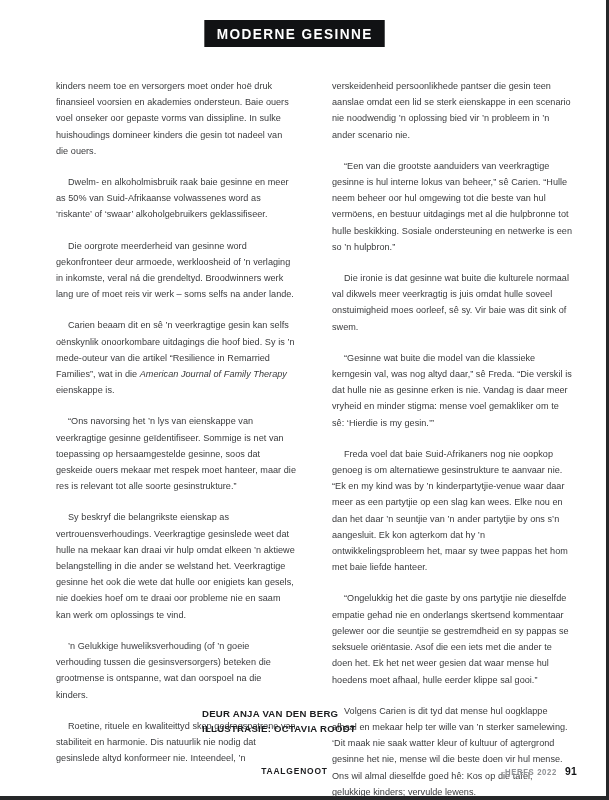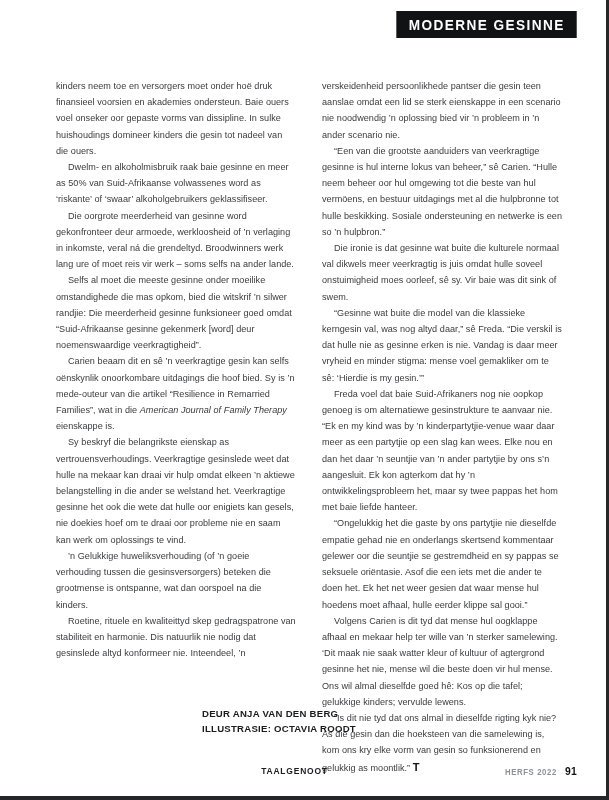--- a/index.html
+++ b/index.html
@@ -23,23 +23,23 @@
     height: 800px;
     background: #ffffff;
     box-sizing: border-box;
     border-right: 3px solid #262729;
     border-bottom: 4px solid #262729;
   }
   
   .masthead {
     position: absolute;
     left: 0;
-    top: 11px;
+    top: 20px;
     width: 589px;
-    text-align: right;
+    text-align: center;
   }
   .section-tag {
     display: inline-block;
     background: #111214;
     color: #ffffff;
     padding: 6px 14px 5px 14px;
     font-family: "Liberation Sans Narrow", "Liberation Sans", sans-serif;
     font-weight: bold;
     font-size: 15.5px;
     letter-spacing: 1.6px;
@@ -48,37 +48,38 @@
     transform-origin: center;
   }
   
   .columns {
     position: absolute;
     left: 56px;
     top: 78px;
     width: 505px;
     height: 620px;
     display: flex;
-    gap: 26px;
+    gap: 36px;
   }
   .col {
     width: 240px;
     flex: 0 0 240px;
   }
   .col p {
     margin: 0;
     font-size: 9.1px;
     line-height: 16.2px;
     color: #3a3b3d;
     text-align: left;
     letter-spacing: 0.02px;
     word-spacing: 0.1px;
   }
   .col p.indent {
     text-indent: 12px;
+    margin-top: 15px;
   }
   .col p em {
     font-style: italic;
   }
   .endmark {
     font-weight: bold;
     font-size: 11px;
     color: #111214;
     letter-spacing: 0;
   }
@@ -149,22 +150,22 @@
   <div class="masthead">
     <span class="section-tag">MODERNE GESINNE</span>
   </div>
 
   <div class="columns">
 
     <div class="col">
       <p>kinders neem toe en versorgers moet onder hoë druk finansieel voorsien en akademies ondersteun. Baie ouers voel onseker oor gepaste vorms van dissipline. In sulke huishoudings domineer kinders die gesin tot nadeel van die ouers.</p>
       <p class="indent">Dwelm- en alkoholmisbruik raak baie gesinne en meer as 50% van Suid-Afrikaanse volwassenes word as ‘riskante’ of ‘swaar’ alkoholgebruikers geklassifiseer.</p>
       <p class="indent">Die oorgrote meerderheid van gesinne word gekonfronteer deur armoede, werkloosheid of ’n verlaging in inkomste, veral ná die grendeltyd. Broodwinners werk lang ure of moet reis vir werk – soms selfs na ander lande.</p>
-      <p class="indent">Selfs al moet die meeste gesinne onder moeilike omstandighede die mas opkom, bied die witskrif ’n silwer randjie: Die meerderheid gesinne funksioneer goed omdat “Suid-Afrikaanse gesinne gekenmerk [word] deur noemenswaardige veerkragtigheid”.</p>
       <p class="indent"><span>Carien beaam dit en sê ’n veerkragtige gesin kan selfs oënskynlik onoorkombare uitdagings die hoof bied. Sy is ’n mede-outeur van die artikel “Resilience in Remarried Families”, wat in die </span><em>American Journal of Family Therapy</em><span> eienskappe is.</span></p>
+      <p class="indent">“Ons navorsing het ’n lys van eienskappe van veerkragtige gesinne geïdentifiseer. Sommige is net van toepassing op hersaamgestelde gesinne, soos dat geskeide ouers mekaar met respek moet hanteer, maar die res is relevant tot alle soorte gesinstrukture.”</p>
       <p class="indent">Sy beskryf die belangrikste eienskap as vertrouensverhoudings. Veerkragtige gesinslede weet dat hulle na mekaar kan draai vir hulp omdat elkeen ’n aktiewe belangstelling in die ander se welstand het. Veerkragtige gesinne het ook die wete dat hulle oor enigiets kan gesels, nie doekies hoef om te draai oor probleme nie en saam kan werk om oplossings te vind.</p>
       <p class="indent">’n Gelukkige huweliksverhouding (of ’n goeie verhouding tussen die gesinsversorgers) beteken die grootmense is ontspanne, wat dan oorspoel na die kinders.</p>
       <p class="indent">Roetine, rituele en kwaliteittyd skep gedragspatrone van stabiliteit en harmonie. Dis natuurlik nie nodig dat gesinslede altyd konformeer nie. Inteendeel, ’n</p>
     </div>
 
     <div class="col">
       <p>verskeidenheid persoonlikhede pantser die gesin teen aanslae omdat een lid se sterk eienskappe in een scenario nie noodwendig ’n oplossing bied vir ’n probleem in ’n ander scenario nie.</p>
       <p class="indent">“Een van die grootste aanduiders van veerkragtige gesinne is hul interne lokus van beheer,” sê Carien. “Hulle neem beheer oor hul omgewing tot die beste van hul vermöens, en bestuur uitdagings met al die hulpbronne tot hulle beskikking. Sosiale ondersteuning en netwerke is een so ’n hulpbron.”</p>
       <p class="indent">Die ironie is dat gesinne wat buite die kulturele normaal val dikwels meer veerkragtig is juis omdat hulle soveel onstuimigheid moes oorleef, sê sy. Vir baie was dit sink of swem.</p>
       <p class="indent">“Gesinne wat buite die model van die klassieke kerngesin val, was nog altyd daar,” sê Freda. “Die verskil is dat hulle nie as gesinne erken is nie. Vandag is daar meer vryheid en minder stigma: mense voel gemakliker om te sê: ‘Hierdie is my gesin.’”</p>

